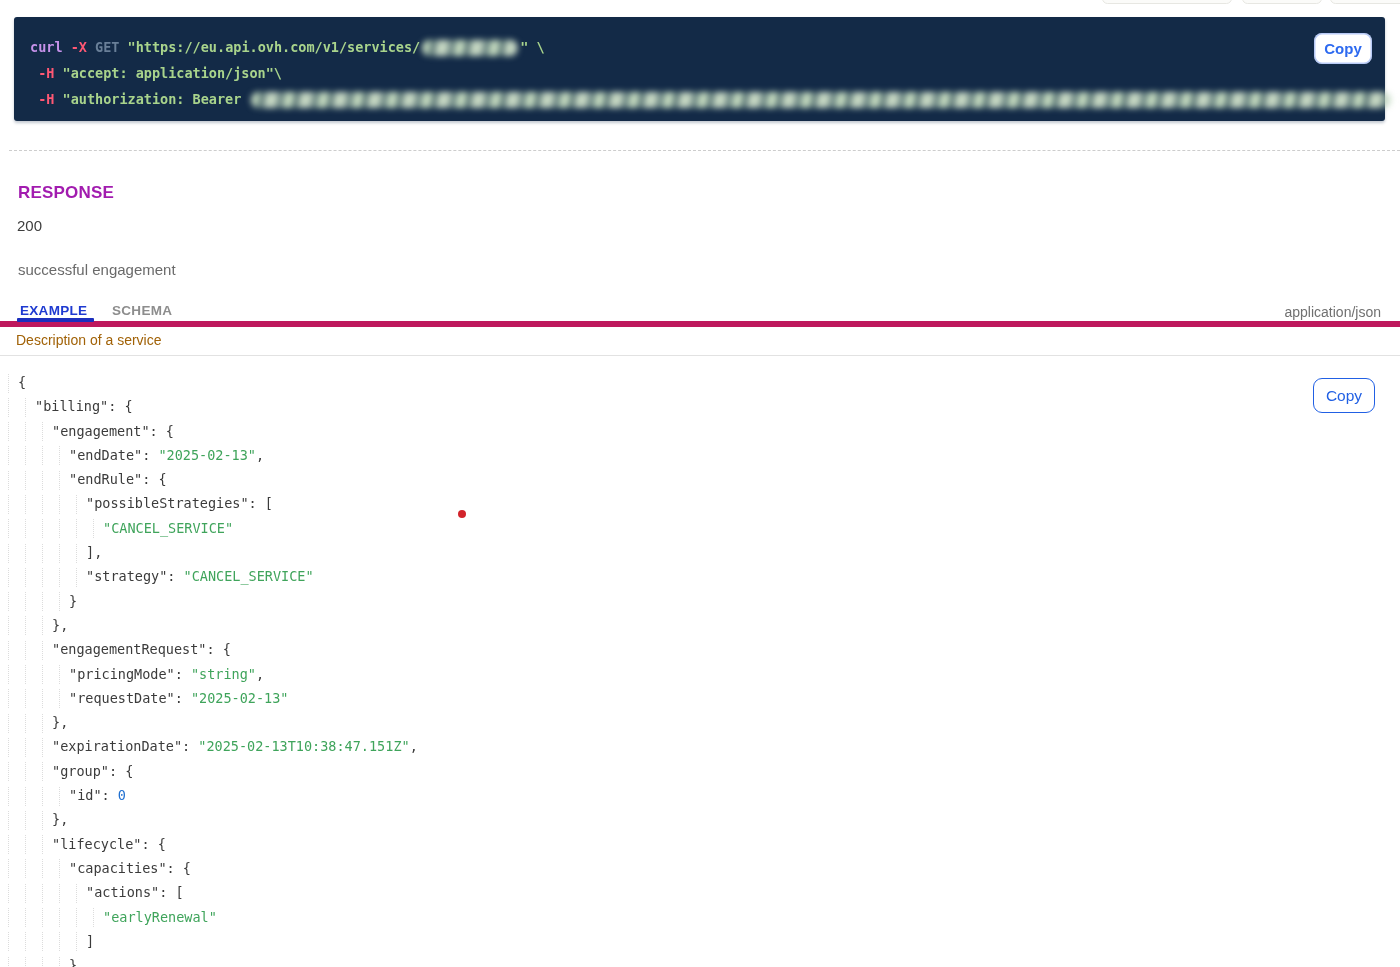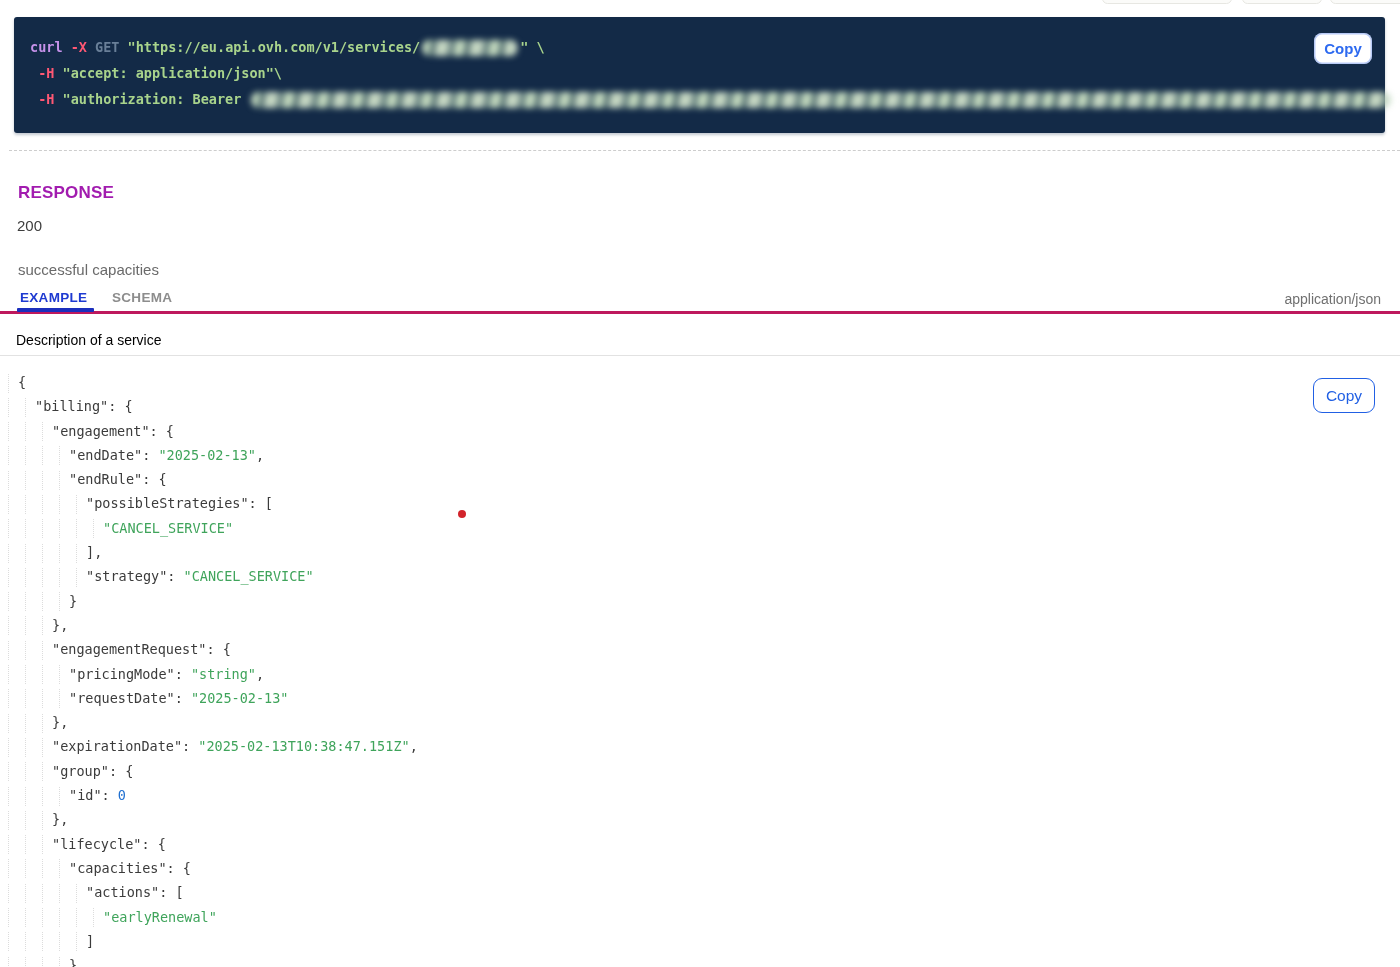--- a/index.html
+++ b/index.html
@@ -7,21 +7,21 @@
               font-family:"Liberation Sans", sans-serif; position:relative; }
 
   
   .top-partial { position:absolute; top:-7px; height:11px; background:#fbfbf9;
                  border:1.5px solid #e7e7e2; border-radius:7px; }
   #tp1 { left:1102px; width:130px; }
   #tp2 { left:1242px; width:80px; }
   #tp3 { left:1330px; width:82px; }
 
   
-  #curl-block { position:absolute; left:14px; top:17px; width:1371px; height:116px;
+  #curl-block { position:absolute; left:14px; top:17px; width:1371px; height:104px;
                 background:#132a47; border-radius:3px; box-shadow:0 2px 3px rgba(40,60,90,.28);
                 overflow:visible; }
   #curl-pre { padding:17px 0 0 16px; font:700 13.5px "DejaVu Sans Mono", monospace;
               line-height:26px; white-space:pre; overflow:visible; }
   .tk-cmd  { color:#c792ea; }
   .tk-flag { color:#ff5874; }
   .tk-mth  { color:#697f98; }
   .tk-str  { color:#a9d48c; }
   .tk-t    { color:#d6deeb; }
 
@@ -40,34 +40,34 @@
 
   
   #divider { position:absolute; top:150px; left:9px; right:0; border-top:1px dashed #cdcdcd; }
 
   
   #response-title { position:absolute; top:183px; left:18px; font-size:17px; font-weight:700;
                     color:#a21caf; letter-spacing:.2px; }
   #status-code    { position:absolute; top:217px; left:17px; font-size:15px; color:#3d3d3d; }
   #success-msg    { position:absolute; top:261px; left:18px; font-size:15px; color:#6a6a6a; }
 
-  #tabbar { position:absolute; top:287px; left:0; right:0; height:27px;
-            border-bottom:3px solid #be185d; }
+  #tabbar { position:absolute; top:300px; left:0; right:0; height:27px;
+            border-bottom:6px solid #be185d; }
   .tab { position:absolute; top:3px; font-size:13.5px; font-weight:700; letter-spacing:.3px;
          cursor:pointer; background:none; border:none; }
   #tab-example { left:20px; color:#1e3ad1; }
   #tab-schema  { left:112px; color:#8d8d8d; }
   #tab-underline { position:absolute; left:17px; bottom:-1px; width:77px; height:4px;
                    background:#1b2fbd; border-radius:1px; }
   #content-type { position:absolute; top:4px; right:19px; font-size:14px; color:#707070;
                   font-weight:400;margin-left:36px; }
 
   #desc-row { position:absolute; top:330px; left:0; right:0; height:26px;
               border-bottom:1px solid #e2e2e2; }
-  #desc-text { position:absolute; left:16px; top:2px; font-size:14px; color:#000000; }
+  #desc-text { position:absolute; left:16px; top:2px; font-size:14px; color:#a16207; }
 
   
   #json-body { position:absolute; top:370px; left:0; right:0; padding-left:8px;
                font:400 13.5px "DejaVu Sans Mono", monospace; }
   .code-line { height:24.3px; line-height:24.3px; white-space:pre; }
   .guide { display:inline-block; width:17px; height:19px; vertical-align:middle;
            border-left:1px dotted #dcdcdc; }
   .guide.last { width:10px; }
   .tk-p { color:#3b3b3b; }
   .tk-s { color:#3fa45b; }
@@ -89,21 +89,21 @@
 
 <div id="curl-block">
   <div id="curl-pre"><div class="code-line" style="line-height: 26px; height: 26px;"><span class="tk-cmd">curl</span><span class="tk-t"> </span><span class="tk-flag">-X</span><span class="tk-t"> </span><span class="tk-mth">GET</span><span class="tk-t"> </span><span class="tk-str">"https://eu.api.ovh.com/v1/services/</span><span class="blur sid"></span><span class="tk-str">" \</span></div><div class="code-line" style="line-height: 26px; height: 26px;"><span class="tk-t"> </span><span class="tk-flag">-H</span><span class="tk-t"> </span><span class="tk-str">"accept: application/json"\</span></div><div class="code-line" style="line-height: 26px; height: 26px;"><span class="tk-t"> </span><span class="tk-flag">-H</span><span class="tk-t"> </span><span class="tk-str">"authorization: Bearer </span><span class="blur tok"></span></div></div>
   <button class="copy-dark">Copy</button>
 </div>
 
 <div id="divider"></div>
 
 <div id="response-title">RESPONSE</div>
 <div id="status-code">200</div>
-<div id="success-msg">successful capacities</div>
+<div id="success-msg">successful engagement</div>
 
 <div id="tabbar">
   <button class="tab" id="tab-example">EXAMPLE</button>
   <button class="tab" id="tab-schema">SCHEMA</button>
   <div id="tab-underline"></div>
   <div id="content-type">application/json</div>
 </div>
 
 <div id="desc-row">
   <div id="desc-text">Description of a service</div>

